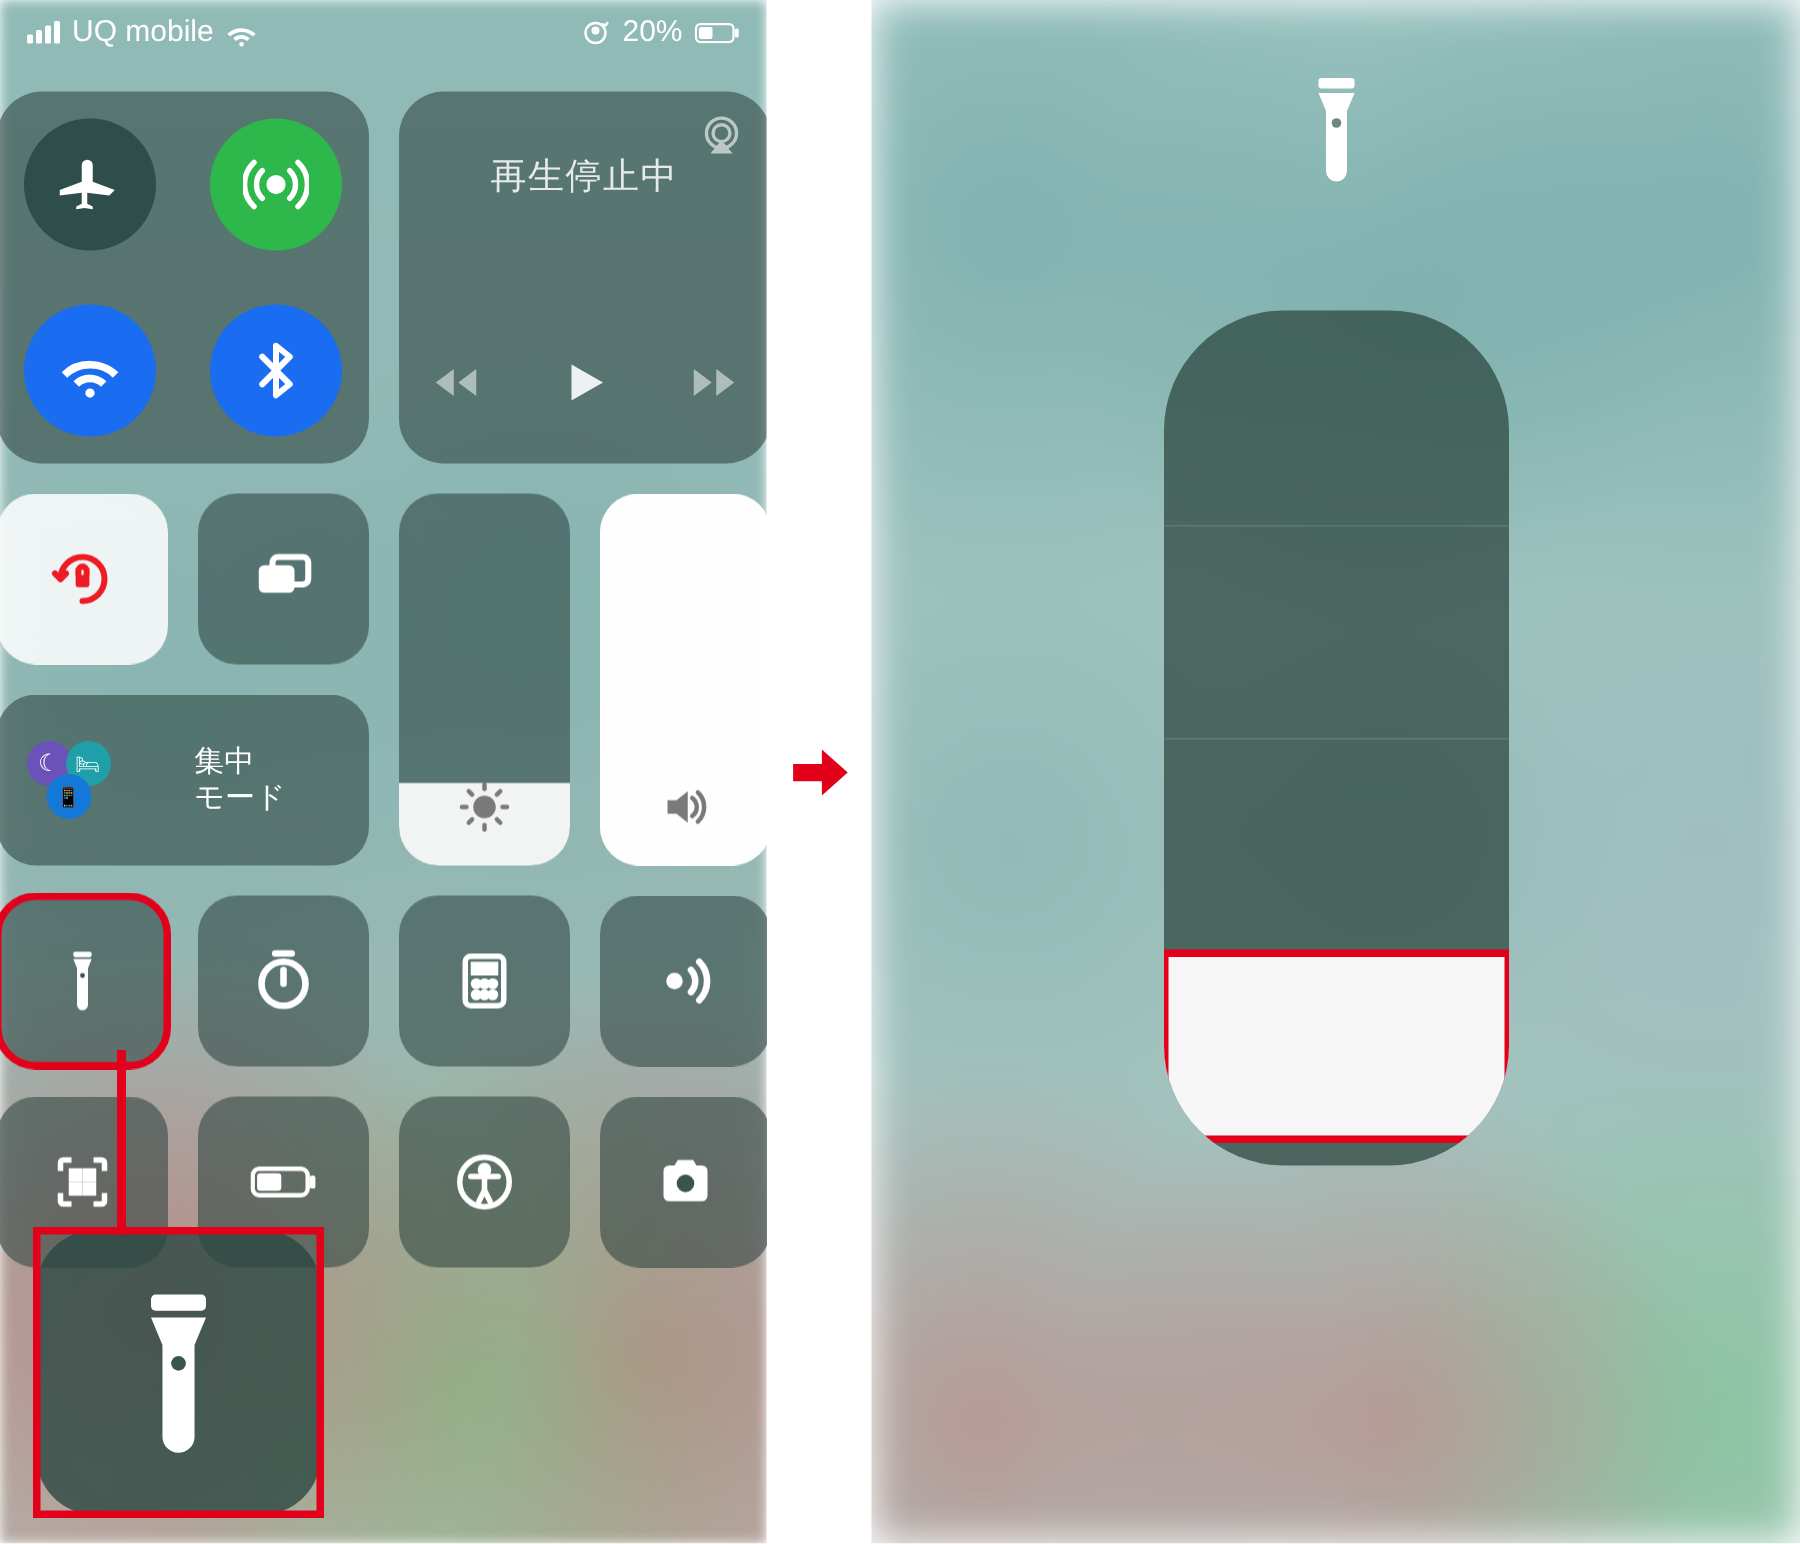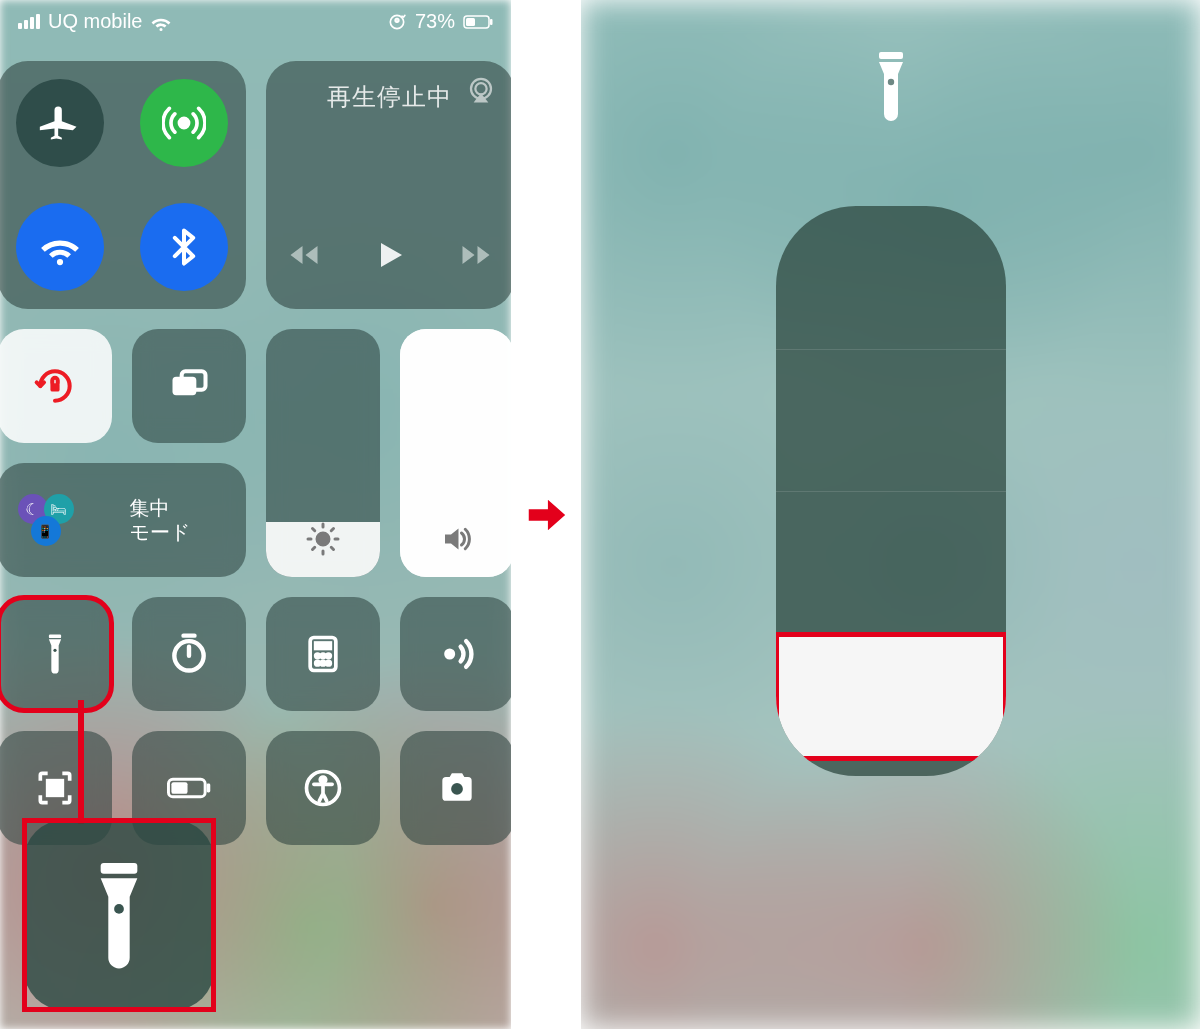--- a/index.html
+++ b/index.html
@@ -97,21 +97,21 @@
     width:88px; height:88px; border-radius:50%;
     display:flex; align-items:center; justify-content:center;
     color:#fff;
   }
   .conn-btn svg{width:44px;height:44px;}
   .c-airplane{background:#2f4d4a;}
   .c-cell{background:#2eb74a;}
   .c-wifi{background:#1a6cf0;}
   .c-bt{background:#1a6cf0;}
 
-  .media-title{font-size:24px; letter-spacing:1px; position:absolute; top:20px; width:100%; text-align:center; opacity:.85;}
+  .media-title{font-size:24px; letter-spacing:1px; position:absolute; top:40px; width:100%; text-align:center; opacity:.85;}
   .media-ctrl{position:absolute; bottom:36px; width:100%; display:flex; justify-content:center; gap:50px; align-items:center; opacity:.9;}
   .media-ctrl svg{width:36px;height:36px;}
   .airplay{position:absolute; top:14px; right:18px; width:30px; height:30px; opacity:.6;}
 
   .focus-tile { grid-column: span 2; display:flex; justify-content:flex-start; padding-left:20px; gap:16px;}
   .focus-icons{position:relative; width:56px; height:56px;}
   .fi{position:absolute; width:30px; height:30px; border-radius:50%; display:flex;align-items:center;justify-content:center; color:#fff; font-size:16px;}
   .fi1{background:#6b52b8; left:0; top:2px;}
   .fi2{background:#1fa0a8; left:26px; top:2px;}
   .fi3{background:#1478d8; left:13px; top:24px;}
@@ -169,21 +169,21 @@
           <path d="M12 18.5a1.7 1.7 0 110 3.4 1.7 1.7 0 010-3.4zm0-5c2.3 0 4.4.9 6 2.4l-2 2a5.7 5.7 0 00-8 0l-2-2a8.5 8.5 0 016-2.4zm0-5c4 0 7.6 1.5 10.3 4.1l-2 2A11.6 11.6 0 0012 11.3c-3 0-5.9 1.2-8.3 3.3l-2-2A14.5 14.5 0 0112 8.5z"></path>
         </svg>
     </div>
     <div class="right">
       <svg viewBox="0 0 24 24" width="20" height="20" fill="none" stroke="#fff" stroke-width="2">
           <circle cx="12" cy="12" r="8"></circle>
           <path d="M12 8v4" stroke-linecap="round"></path>
           <circle cx="12" cy="10" r="2.2" fill="none"></circle>
           <path d="M20 6l1.5-2M20 6l-2-1" stroke-linecap="round"></path>
         </svg>
-      <span>73%</span>
+      <span>20%</span>
       <svg viewBox="0 0 30 14" width="30" height="14">
           <rect x="1" y="1" width="25" height="12" rx="3" fill="none" stroke="#fff" stroke-width="1.5"></rect>
           <rect x="3" y="3" width="9" height="8" rx="1.5" fill="#fff"></rect>
           <rect x="27" y="4" width="2.5" height="6" rx="1" fill="#fff"></rect>
         </svg>
     </div>
   </div>
 
   <div class="cc-grid">
 

